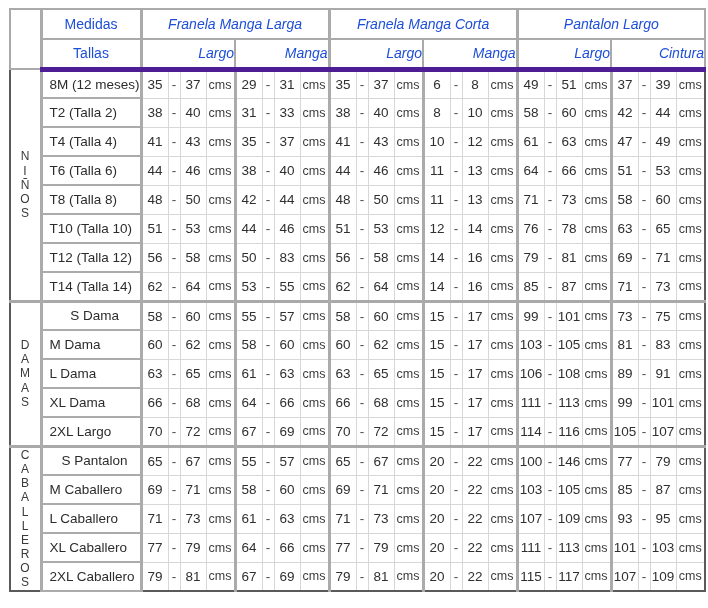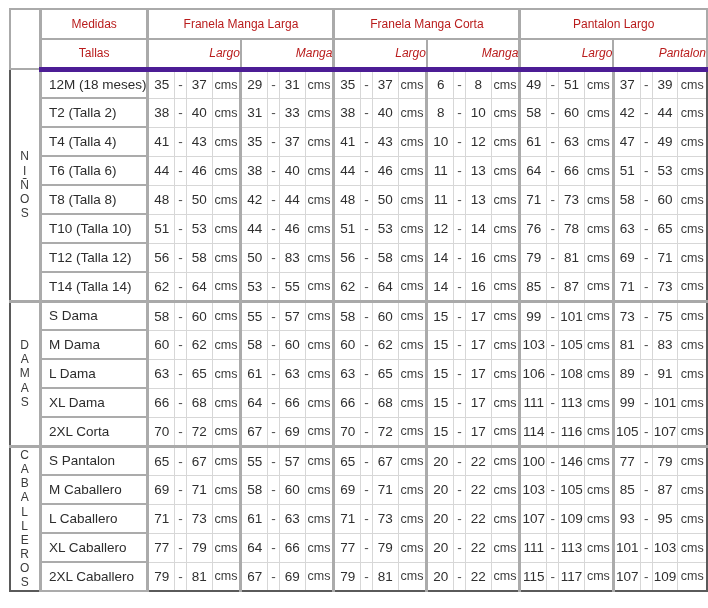--- a/index.html
+++ b/index.html
@@ -22,31 +22,31 @@
     font-weight: normal;
     text-align: center;
     vertical-align: middle;
     white-space: nowrap;
     overflow: hidden;
   }
   thead tr { height: 30px; }
   tbody tr { height: 29px; }
   thead th {
     border: 2px solid #aaaaaa;
-    font-size: 12px;
-    color: #b91c1c;
+    font-size: 14px;
+    color: #1d4ed8;
   }
   thead th.sub-header { font-style: italic; text-align: right; }
   thead tr:last-child th { border-bottom: 5px solid #4c1d95; }
   th.corner-cell { border-right: 3px solid #aaaaaa; }
   th.medidas-header, th.tallas-header {
     border-left: 3px solid #aaaaaa;
     border-right: 3px solid #aaaaaa;
   }
-  th.group-start { border-left: 3px solid #aaaaaa; }
+  th.group-start { border-left: 3px solid #aaaaaa; font-style: italic; }
   td.glabel {
     border: 1px solid #d7d7d7;
     border-right: 3px solid #ababab;
     font-size: 12px;
     line-height: 1.18;
     letter-spacing: 0.5px;
     color: #3a3a3a;
   }
   td.glabel .letter { display: block; }
   td.talla {
@@ -56,21 +56,21 @@
     border-bottom: 2px solid #ababab;
     text-align: left;
     padding-left: 7px;
     font-size: 13.5px;
     color: #2c2c2c;
   }
   td.gstart { border-left: 3px solid #ababab; }
   td.num  { font-size: 13.5px; }
   td.dash { font-size: 13.5px; color: #4a4a4a; }
   td.unit { font-size: 12.5px; color: #3c3c3c; }
-  tr.sec-top td { border-top: 3px solid #a9a9a9; }
+  tr.sec-top td { border-top: 3px solid #a9a9a9; text-align: center; }
   tr.sec-top td.talla { border-top: 3px solid #a9a9a9; }
 </style>
 </head>
 <body>
 
 <div class="wrap">
   <table class="size-chart" id="size-table">
       <colgroup>
         <col style="width: 31px;">
         <col style="width: 96px;">
@@ -107,33 +107,33 @@
           <th class="group-start" colspan="8">Franela Manga Corta</th>
           <th class="group-start" colspan="8">Pantalon Largo</th>
         </tr>
         <tr>
           <th class="tallas-header">Tallas</th>
           <th class="sub-header group-start" colspan="4">Largo</th>
           <th class="sub-header" colspan="4">Manga</th>
           <th class="sub-header group-start" colspan="4">Largo</th>
           <th class="sub-header" colspan="4">Manga</th>
           <th class="sub-header group-start" colspan="4">Largo</th>
-          <th class="sub-header" colspan="4">Pantalon</th>
+          <th class="sub-header" colspan="4">Cintura</th>
         </tr>
       </thead>
     <tbody>
         <tr>
           <td class="glabel" rowspan="8">
             <span class="letter">N</span>
             <span class="letter">I</span>
             <span class="letter">Ñ</span>
             <span class="letter">O</span>
             <span class="letter">S</span>
           </td>
-          <td class="talla">12M (18 meses)</td>
+          <td class="talla">8M (12 meses)</td>
           <td class="num gstart">35</td>
           <td class="dash">-</td>
           <td class="num">37</td>
           <td class="unit">cms</td>
           <td class="num gstart">29</td>
           <td class="dash">-</td>
           <td class="num">31</td>
           <td class="unit">cms</td>
           <td class="num gstart">35</td>
           <td class="dash">-</td>
@@ -450,21 +450,21 @@
           <td class="num gstart">111</td>
           <td class="dash">-</td>
           <td class="num">113</td>
           <td class="unit">cms</td>
           <td class="num gstart">99</td>
           <td class="dash">-</td>
           <td class="num">101</td>
           <td class="unit">cms</td>
         </tr>
         <tr>
-          <td class="talla">2XL Corta</td>
+          <td class="talla">2XL Largo</td>
           <td class="num gstart">70</td>
           <td class="dash">-</td>
           <td class="num">72</td>
           <td class="unit">cms</td>
           <td class="num gstart">67</td>
           <td class="dash">-</td>
           <td class="num">69</td>
           <td class="unit">cms</td>
           <td class="num gstart">70</td>
           <td class="dash">-</td>

